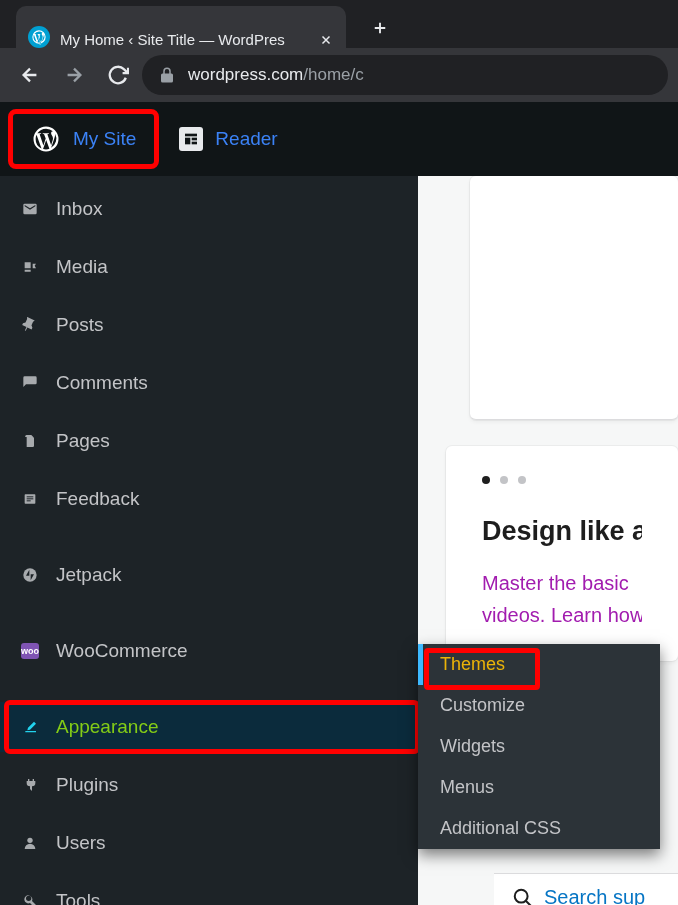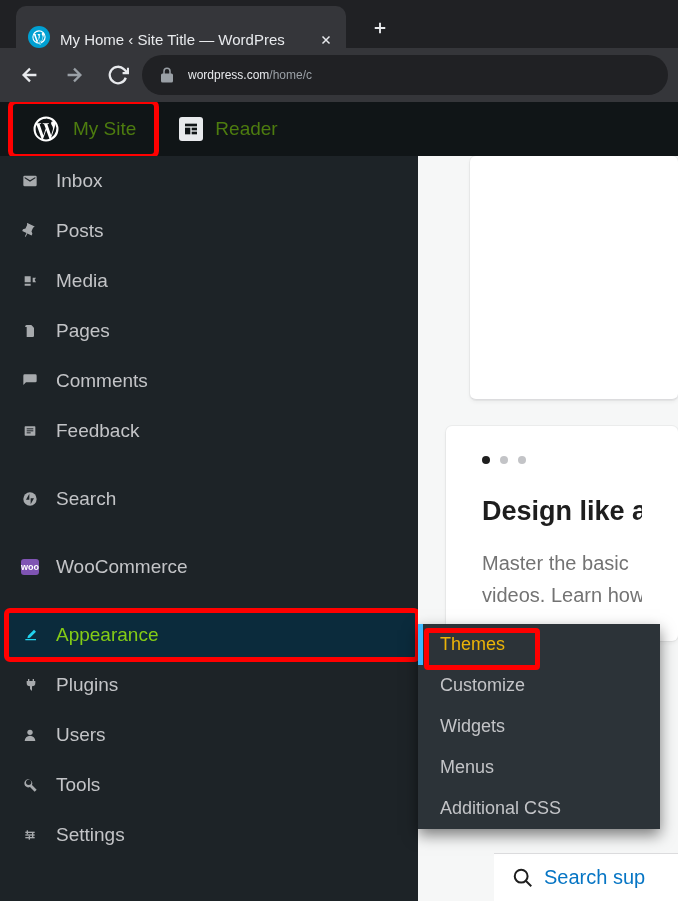--- a/index.html
+++ b/index.html
@@ -9,53 +9,53 @@
   .tab-strip { height: 48px; display: flex; align-items: flex-end; padding-left: 16px; }
   .tab { background: #35363a; height: 42px; border-radius: 10px 10px 0 0; display: flex; align-items: flex-end; padding: 0 12px; width: 330px; gap: 10px; color: #e8eaed; font-size: 15px; }
   .favicon { width: 22px; height: 22px; border-radius: 50%; background: #00a0d2; display: flex; align-items: center; justify-content: center; }
   .favicon svg { width: 16px; height: 16px; fill: #fff; }
   .tab-title { flex: 1; white-space: nowrap; overflow: hidden; text-overflow: ellipsis; }
   .tab-close { width: 16px; height: 16px; color: #e8eaed; display:flex; align-items:center; justify-content:center; cursor:pointer; }
   .new-tab { width: 40px; height: 40px; display:flex; align-items:center; justify-content:center; color:#e8eaed; margin-left:14px; font-size:22px; cursor:pointer;}
   .toolbar-row { height: 54px; background:#35363a; display:flex; align-items:center; padding: 0 10px; gap: 4px; }
   .nav-btn { width: 40px; height: 40px; display:flex; align-items:center; justify-content:center; color:#9aa0a6; border-radius:50%; cursor:pointer; }
   .nav-btn.active { color:#e8eaed; }
-  .url-bar { flex:1; min-width:0; height: 40px; background:#202124; border-radius: 20px; display:flex; align-items:center; padding:0 16px; gap:12px; color:#9aa0a6; font-size:12px; }
+  .url-bar { flex:1; min-width:0; height: 40px; background:#202124; border-radius: 20px; display:flex; align-items:center; padding:0 16px; gap:12px; color:#9aa0a6; font-size:17px; }
   .url-bar .lock { width:18px; height:18px; fill:#9aa0a6; }
   .url-host { color:#e8eaed; }
   
-  .wp-top { height: 54px; background:#101517; display:flex; align-items:center; padding-left:8px; gap: 0; color:#4d7c0f; font-size:19px; }
+  .wp-top { height: 74px; background:#101517; display:flex; align-items:center; padding-left:8px; gap: 0; color:#3b82f6; font-size:19px; }
   .wp-top .top-item { display:flex; align-items:center; gap:12px; padding:8px 14px; cursor:pointer; }
   .wp-top .logo svg { width:30px; height:30px; }
   .wp-top .reader-icon { width:24px; height:24px; background:#e8eaed; color:#101517; border-radius:3px; display:flex; align-items:center; justify-content:center; }
   .hl-red-top { border:5px solid #f00; border-radius:8px; padding:2px 4px; }
   
   .workspace { position:relative; display:flex; height: calc(905px - 102px - 58px); }
   .sidebar { width: 418px; background:#1d2327; color:#c3c4c7; height:100%; overflow:hidden; }
-  .nav-item { display:flex; align-items:center; gap:18px; height:50px; padding:0 22px; font-size:19px; color:#c3c4c7; cursor:pointer; position:relative; }
+  .nav-item { display:flex; align-items:center; gap:18px; height:50px; padding:0 22px; font-size:19px; color:#c3c4c7; cursor:pointer; position:relative;margin-top:8px; }
   .nav-item.active { background:#0b2b3c; color:#84cc16; }
   .nav-item .icon { width:16px; height:24px; fill:#a7aaad; flex-shrink:0; display:flex; align-items:center; justify-content:center;text-align:center; }
   .nav-item.active .icon { fill:#22d3ee; }
   .nav-item .woo { background:#7f54b3; color:#fff; font-size:9px; font-weight:bold; width:24px; height:16px; border-radius:3px; display:flex; align-items:center; justify-content:center; }
   .hl-red-side { position:absolute; left:4px; right:-2px; top:-2px; bottom:-2px; border:5px solid #f00; border-radius:6px; pointer-events:none; }
   
   .submenu { position:absolute; left:418px; top:468px; width:242px; background:#2c3338; color:#c3c4c7; font-size:18px; box-shadow:0 6px 14px rgba(0,0,0,0.5); }
   .submenu .sub-item { padding:10px 22px; cursor:pointer; position:relative; }
   .submenu .sub-item.active { color:#eab308; }
   .submenu .sub-item.active::before { content:""; position:absolute; left:0; top:0; bottom:0; width:5px; background:#3db9ff; }
   .hl-red-sub { position:absolute; left:6px; top:4px; width:116px; height:42px; border:5px solid #f00; border-radius:4px; pointer-events:none; }
   
   .content { flex:1; background:#f6f7f7; padding:0; overflow:hidden; position:relative; }
   .card-top { margin:0 0 26px 0; background:#fff; height:244px; border:1px solid #dcdcde; border-top:none; border-left:none; border-right:none; margin-left:52px; border-radius:6px; box-shadow:0 0 0 1px rgba(0,0,0,0.04),0 2px 4px rgba(0,0,0,0.05); }
   .card-bottom { margin-left:28px; background:#fff; border-radius:6px; padding:30px 36px; box-shadow:0 0 0 1px rgba(0,0,0,0.04),0 2px 4px rgba(0,0,0,0.05); }
   .dots { display:flex; gap:10px; margin-bottom:32px; }
   .dot { width:8px; height:8px; border-radius:50%; background:#c3c4c7; }
   .dot.on { background:#1e1e1e; }
   .card-bottom h2 { font-size:27px; font-weight:600; color:#1e1e1e; margin-bottom:20px; white-space:nowrap; overflow:hidden; }
-  .card-bottom p { font-size:20px; color:#737373; line-height:1.6; white-space:nowrap; overflow:hidden; }
+  .card-bottom p { font-size:20px; color:#a21caf; line-height:1.6; white-space:nowrap; overflow:hidden; }
   .search-strip { position:absolute; bottom:0; right:0; left:76px; background:#fff; border-top:1px solid #dcdcde; padding:12px 18px; display:flex; align-items:flex-end; gap:10px; }
   .search-strip .mag { width:22px; height:22px; stroke:#1e1e1e; fill:none; stroke-width:2.2; }
   .search-strip span { color:#0675c4; font-size:20px; }
 </style>
 </head>
 <body>
 
 <div class="browser-chrome">
   <div class="tab-strip">
     <div class="tab">
@@ -132,50 +132,50 @@
       <span class="icon">
           <svg viewBox="0 0 24 24">
             <path d="M20 4H4a2 2 0 00-2 2v12a2 2 0 002 2h16a2 2 0 002-2V6a2 2 0 00-2-2zm0 4l-8 5-8-5V6l8 5 8-5v2z"></path>
           </svg>
         </span>
       <span>Inbox</span>
     </div>
     <div class="nav-item">
       <span class="icon">
           <svg viewBox="0 0 24 24">
-            <path d="M16 3l5 5-3 1-4 4v4l-2 2-5-5-4 4-1-1 4-4-5-5 2-2h4l4-4 1-3z" transform="rotate(-20 12 12)"></path>
-          </svg>
-        </span>
-      <span>Posts</span>
-    </div>
-    <div class="nav-item">
-      <span class="icon">
-          <svg viewBox="0 0 24 24">
             <path d="M4 5h9v9H4V5zm12 2h5l-2 3 2 4h-5V7zM4 16h9v3H4v-3z"></path>
             <circle cx="7" cy="8" r="1"></circle>
           </svg>
         </span>
       <span>Media</span>
     </div>
     <div class="nav-item">
       <span class="icon">
           <svg viewBox="0 0 24 24">
+            <path d="M16 3l5 5-3 1-4 4v4l-2 2-5-5-4 4-1-1 4-4-5-5 2-2h4l4-4 1-3z" transform="rotate(-20 12 12)"></path>
+          </svg>
+        </span>
+      <span>Posts</span>
+    </div>
+    <div class="nav-item">
+      <span class="icon">
+          <svg viewBox="0 0 24 24">
+            <path d="M20 2H4a2 2 0 00-2 2v14l4-4h14a2 2 0 002-2V4a2 2 0 00-2-2z"></path>
+          </svg>
+        </span>
+      <span>Comments</span>
+    </div>
+    <div class="nav-item">
+      <span class="icon">
+          <svg viewBox="0 0 24 24">
             <path d="M7 3h7l4 4v12a2 2 0 01-2 2H7a2 2 0 01-2-2V5a2 2 0 012-2z"></path>
             <rect x="4" y="6" width="3" height="15" fill="#1d2327"></rect>
           </svg>
         </span>
       <span>Pages</span>
-    </div>
-    <div class="nav-item">
-      <span class="icon">
-          <svg viewBox="0 0 24 24">
-            <path d="M20 2H4a2 2 0 00-2 2v14l4-4h14a2 2 0 002-2V4a2 2 0 00-2-2z"></path>
-          </svg>
-        </span>
-      <span>Comments</span>
     </div>
     <div class="nav-item">
       <span class="icon">
           <svg viewBox="0 0 24 24">
             <rect x="4" y="5" width="16" height="14" rx="1"></rect>
             <rect x="7" y="8" width="10" height="1.5" fill="#1d2327"></rect>
             <rect x="7" y="11" width="10" height="1.5" fill="#1d2327"></rect>
             <rect x="7" y="14" width="6" height="1.5" fill="#1d2327"></rect>
           </svg>
         </span>
@@ -184,21 +184,21 @@
 
     <div style="height:18px;"></div>
 
     <div class="nav-item">
       <span class="icon">
           <svg viewBox="0 0 24 24">
             <circle cx="12" cy="12" r="10"></circle>
             <path d="M11 4v9H6l5-9zm2 16v-9h5l-5 9z" fill="#1d2327"></path>
           </svg>
         </span>
-      <span>Search</span>
+      <span>Jetpack</span>
     </div>
 
     <div style="height:18px;"></div>
 
     <div class="nav-item">
       <span class="icon">
           <span class="woo">woo</span>
         </span>
       <span>WooCommerce</span>
     </div>

